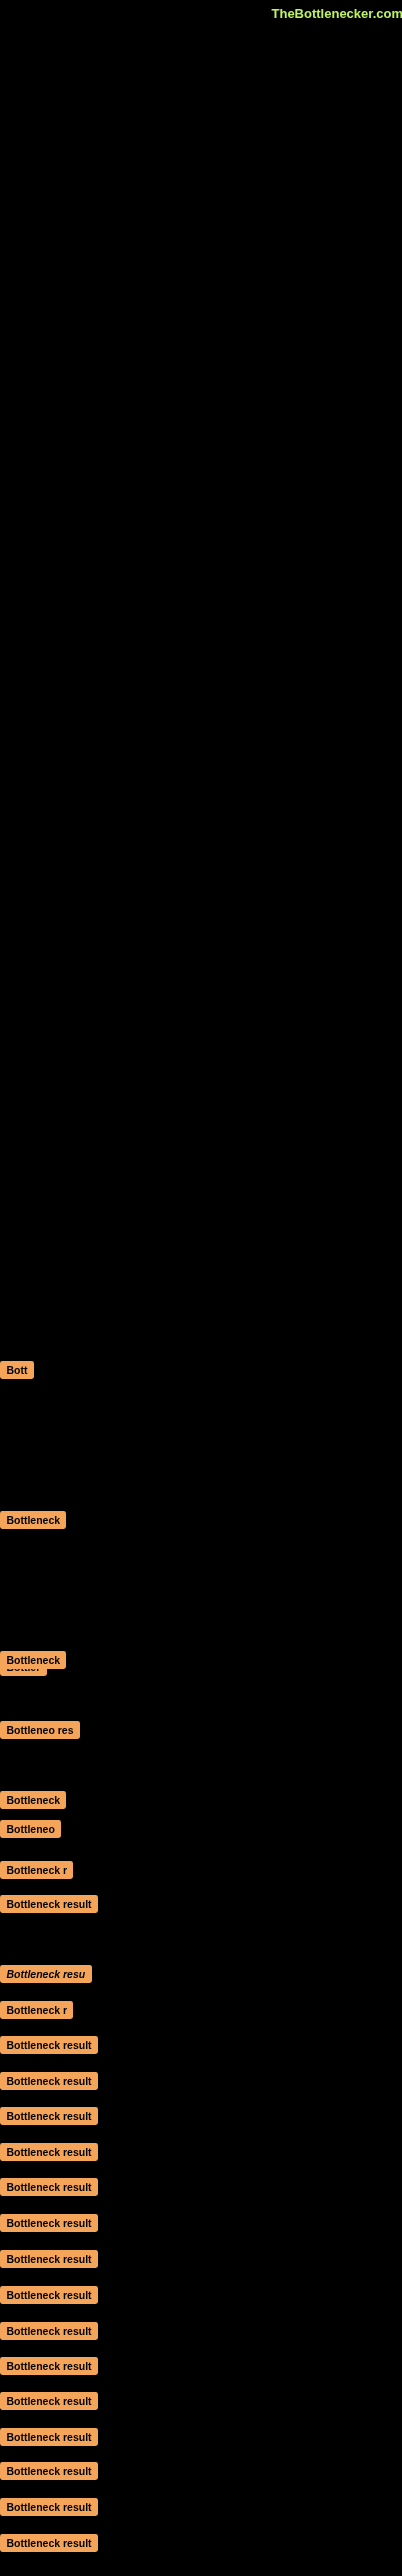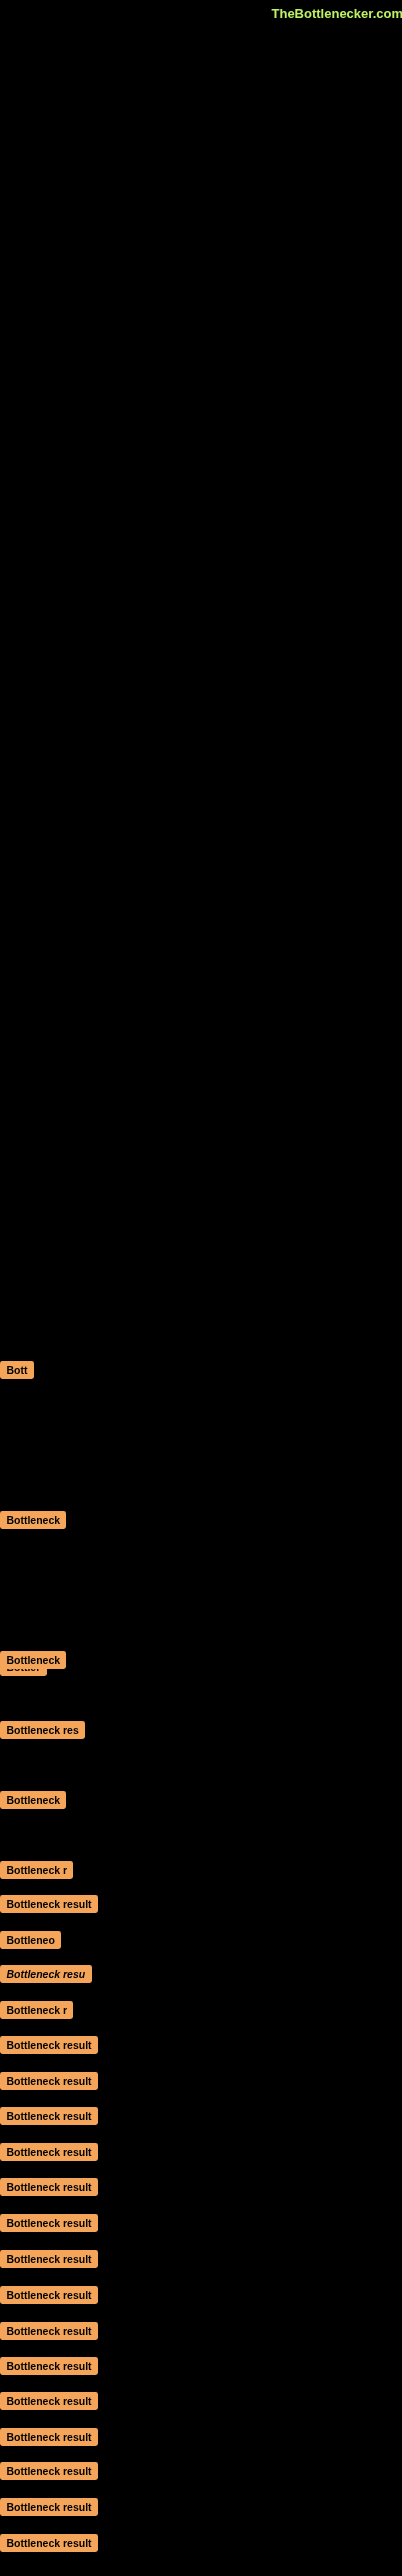--- a/index.html
+++ b/index.html
@@ -45,25 +45,25 @@
 </head>
 <body>
 
 <div class="site-title">TheBottlenecker.com</div>
 
 <div id="badges-container">
     <div class="badge-row" style="top: 1361px;"><span class="bottleneck-badge">Bott</span></div>
     <div class="badge-row" style="top: 1511px;"><span class="bottleneck-badge">Bottleneck</span></div>
     <div class="badge-row" style="top: 1658px;"><span class="bottleneck-badge">Bottler</span></div>
     <div class="badge-row" style="top: 1651px;"><span class="bottleneck-badge">Bottleneck</span></div>
-    <div class="badge-row" style="top: 1721px;"><span class="bottleneck-badge">Bottleneck res</span></div>
+    <div class="badge-row" style="top: 1721px;"><span class="bottleneck-badge">Bottleneo res</span></div>
     <div class="badge-row" style="top: 1791px;"><span class="bottleneck-badge">Bottleneck</span></div>
     <div class="badge-row" style="top: 1861px;"><span class="bottleneck-badge">Bottleneck r</span></div>
     <div class="badge-row" style="top: 1895px;"><span class="bottleneck-badge">Bottleneck result</span></div>
-    <div class="badge-row" style="top: 1931px;"><span class="bottleneck-badge">Bottleneo</span></div>
+    <div class="badge-row" style="top: 1820px;"><span class="bottleneck-badge">Bottleneo</span></div>
     <div class="badge-row" style="top: 1965px; font-style: italic;"><span class="bottleneck-badge">Bottleneck resu</span></div>
     <div class="badge-row" style="top: 2001px;"><span class="bottleneck-badge">Bottleneck r</span></div>
     <div class="badge-row" style="top: 2036px;"><span class="bottleneck-badge">Bottleneck result</span></div>
     <div class="badge-row" style="top: 2072px;"><span class="bottleneck-badge">Bottleneck result</span></div>
     <div class="badge-row" style="top: 2107px;"><span class="bottleneck-badge">Bottleneck result</span></div>
     <div class="badge-row" style="top: 2143px;"><span class="bottleneck-badge">Bottleneck result</span></div>
     <div class="badge-row" style="top: 2178px;"><span class="bottleneck-badge">Bottleneck result</span></div>
     <div class="badge-row" style="top: 2214px;"><span class="bottleneck-badge">Bottleneck result</span></div>
     <div class="badge-row" style="top: 2250px;"><span class="bottleneck-badge">Bottleneck result</span></div>
     <div class="badge-row" style="top: 2286px;"><span class="bottleneck-badge">Bottleneck result</span></div>

